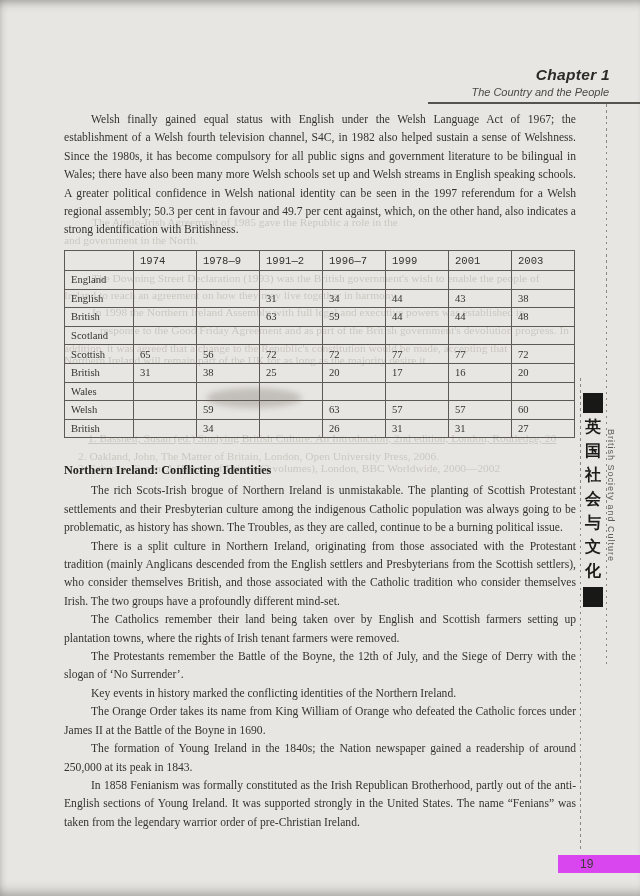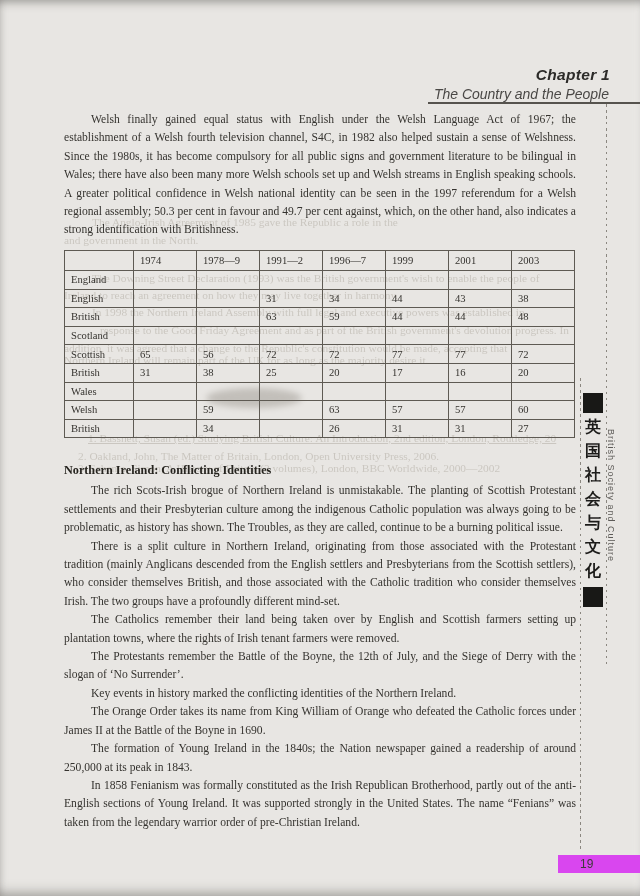--- a/index.html
+++ b/index.html
@@ -11,38 +11,38 @@
                inset 0 -10px 12px -7px rgba(90,88,84,.5),
                inset -6px 0 10px -6px rgba(255,255,255,.8),
                inset 6px 0 10px -7px rgba(120,118,114,.35);
   }
   
   .hdr-chapter{position:absolute;top:66px;right:30px;width:300px;text-align:right;
     font-family:"Liberation Sans","DejaVu Sans",sans-serif;font-weight:bold;font-style:italic;
     font-size:15.5px;color:#2c2b29;letter-spacing:.3px;}
   .hdr-sub{position:absolute;top:86px;right:31px;width:300px;text-align:right;
     font-family:"Liberation Sans","DejaVu Sans",sans-serif;font-style:italic;
-    font-size:14px;color:#4a4846;}
+    font-size:11px;color:#4a4846;}
   .hdr-rule{position:absolute;top:102px;left:428px;width:212px;height:1.5px;background:#56534e;}
   
   .textblock{color:#35332f;font-size:11.6px;line-height:18.4px;text-align:justify;}
   .para{margin:0;text-indent:27px;}
   .intro{position:absolute;top:111px;left:64px;width:512px;z-index:2;}
   .section{position:absolute;top:461px;left:64px;width:512px;z-index:2;}
   .sec-head{margin:0 0 3px 0;font-weight:bold;font-size:12.2px;color:#26241f;text-indent:0;}
   
   .tblwrap{position:absolute;top:250px;left:64px;width:512px;z-index:2;}
   table.idt{border-collapse:collapse;width:511px;table-layout:fixed;
     font-size:10.6px;color:#34322e;background:transparent;}
   table.idt td{border:1px solid #5e5a53;padding:1px 4px 1px 6px;height:15.6px;
     vertical-align:middle;white-space:nowrap;overflow:hidden;}
   table.idt .stub{width:58px;}
   table.idt .tbl-title{font-size:10.8px;}
   table.idt tr.title-row td{height:17px;}
-  table.idt tr.years-row td{height:17px;}
+  table.idt tr.years-row td{height:17px;font-family:Liberation Mono, monospace;}
   
   .vdash{position:absolute;width:1px;z-index:3;
     background:repeating-linear-gradient(to bottom,#8b8780 0 2.5px,rgba(0,0,0,0) 2.5px 6px);}
   .vdash.right{left:606px;top:104px;height:560px;}
   .vdash.left{left:580px;top:378px;height:474px;}
   .sq{position:absolute;left:583px;width:20px;height:20px;background:#181816;z-index:4;}
   .sq.top{top:393px;}
   .sq.bottom{top:587px;}
   .cn-col{position:absolute;left:580px;top:419px;width:26px;height:160px;z-index:4;
     display:flex;flex-direction:column;justify-content:space-between;align-items:center;

